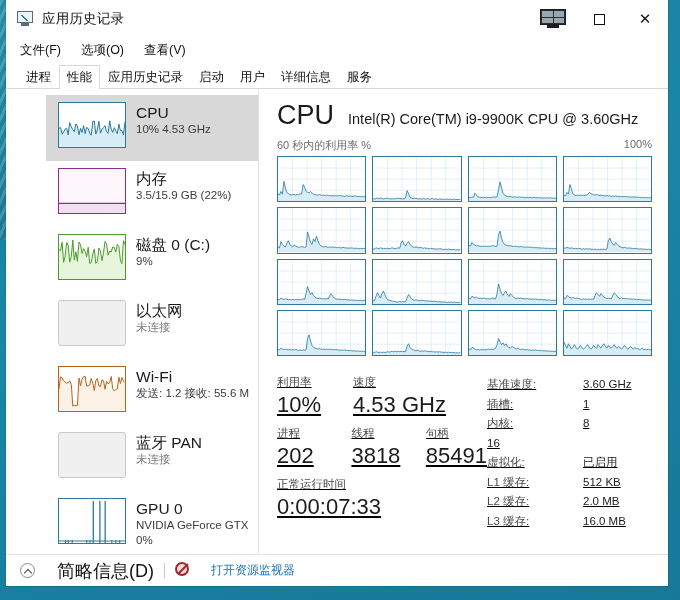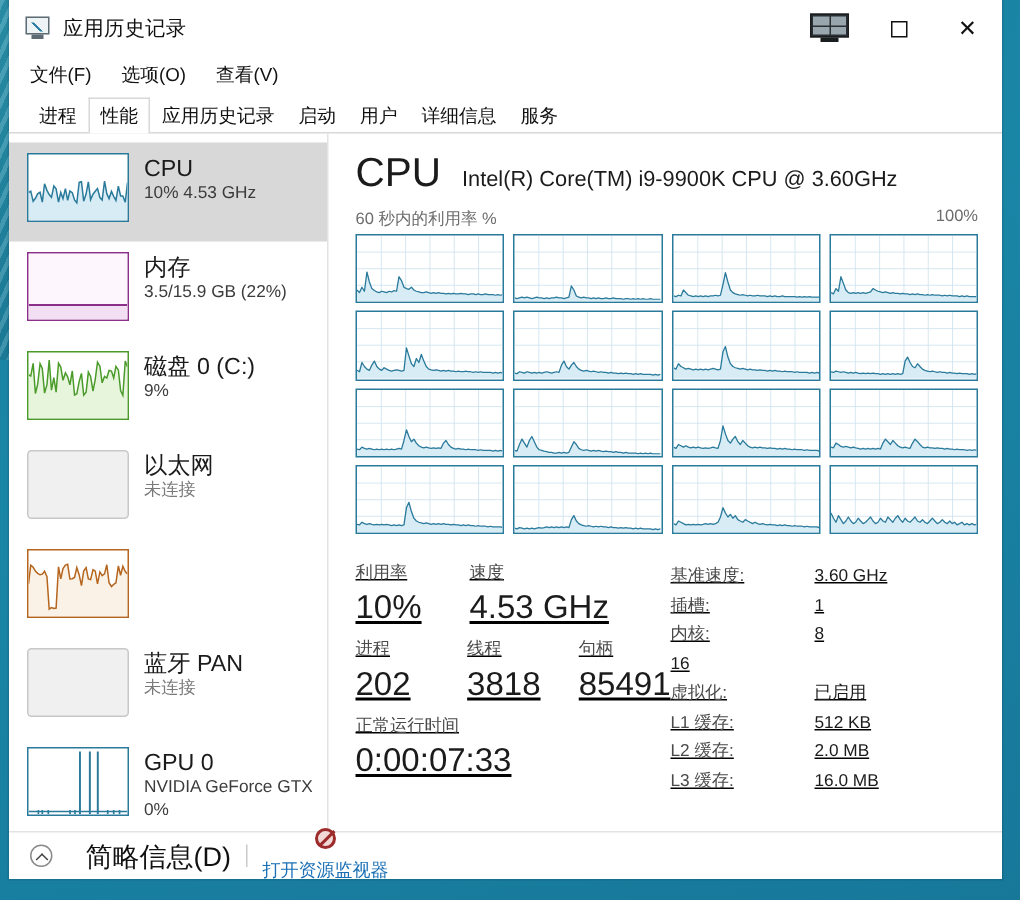--- a/index.html
+++ b/index.html
@@ -103,20 +103,21 @@
   .tab.active {
     border-color: #d8d8d8;
     background: #ffffff;
     z-index: 2;
   }
 
   
   .body {
     flex: 1; display: flex; min-height: 0;
     background: #fff;
+    margin-left: 40px;
   }
 
   
   .sidebar {
     width: 213px; min-width: 213px;
     border-right: 1px solid #e3e3e3;
     padding: 6px 0 0 0;
     background: #fff;
     overflow: hidden;
   }
@@ -211,22 +212,22 @@
     border: 1px solid #8a8a8a; position: relative; flex: none;
   }
   .chev-circle::after {
     content: ""; position: absolute; left: 4px; top: 6px;
     width: 5px; height: 5px;
     border-left: 1.3px solid #444; border-top: 1.3px solid #444;
     transform: rotate(45deg);
   }
   .fdivider { width: 1px; height: 15px; background: #c9c9c9; }
   .reslink {
-    display: flex; align-items: center; gap: 6px;
-    font-size: 12px; color: #1a6fb5; cursor: default; flex-direction: column;
+    display: flex; gap: 22px;
+    font-size: 12px; color: #1a6fb5; cursor: default;
   }
   .noentry {
     width: 14px; height: 14px; border-radius: 50%;
     border: 2px solid #9c2b2b; position: relative; flex: none;
     background: #f3d8d8;
   }
   .noentry::after {
     content: ""; position: absolute; left: -1px; top: 4px;
     width: 14px; height: 2px; background: #9c2b2b;
     transform: rotate(-45deg);
@@ -329,20 +330,24 @@
             <div class="side-sub muted">未连接</div>
           </div>
         </div>
         <div class="side-item">
           <div class="thumb" style="border: 1px solid rgb(181, 101, 29); background: rgb(255, 255, 255);">
             <svg viewBox="0 0 66 44" preserveAspectRatio="none">
               <polygon points="0,44 0.0,22.2 1.5,9.8 3.1,11.2 4.6,13.7 6.1,15.2 7.7,16.2 9.2,15.8 10.7,13.8 12.3,17.4 13.8,39.1 15.3,38.1 16.9,38.7 18.4,38.4 20.0,10.9 21.5,18.9 23.0,12.1 24.6,9.7 26.1,9.2 27.6,19.0 29.2,18.8 30.7,18.0 32.2,11.4 33.8,16.3 35.3,23.4 36.8,13.7 38.4,11.4 39.9,19.0 41.4,19.4 43.0,12.8 44.5,13.8 46.0,22.2 47.6,14.3 49.1,16.8 50.7,15.6 52.2,9.5 53.7,21.5 55.3,24.0 56.8,22.6 58.3,21.5 59.9,10.3 61.4,16.5 62.9,10.5 64.5,14.0 66.0,15.6 66,44" fill="#faf2e6"></polygon>
               <polyline points="0.0,22.2 1.5,9.8 3.1,11.2 4.6,13.7 6.1,15.2 7.7,16.2 9.2,15.8 10.7,13.8 12.3,17.4 13.8,39.1 15.3,38.1 16.9,38.7 18.4,38.4 20.0,10.9 21.5,18.9 23.0,12.1 24.6,9.7 26.1,9.2 27.6,19.0 29.2,18.8 30.7,18.0 32.2,11.4 33.8,16.3 35.3,23.4 36.8,13.7 38.4,11.4 39.9,19.0 41.4,19.4 43.0,12.8 44.5,13.8 46.0,22.2 47.6,14.3 49.1,16.8 50.7,15.6 52.2,9.5 53.7,21.5 55.3,24.0 56.8,22.6 58.3,21.5 59.9,10.3 61.4,16.5 62.9,10.5 64.5,14.0 66.0,15.6" fill="none" stroke="#b5651d" stroke-width="1"></polyline>
             </svg>
           </div>
+          <div class="side-text">
+            <div class="side-title">Wi-Fi</div>
+            <div class="side-sub">发送: 1.2 接收: 55.6 M</div>
+          </div>
         </div>
         <div class="side-item">
           <div class="thumb" style="border: 1px solid rgb(200, 200, 200); background: rgb(240, 240, 240); border-radius: 3px;"></div>
           <div class="side-text">
             <div class="side-title">蓝牙 PAN</div>
             <div class="side-sub muted">未连接</div>
           </div>
         </div>
         <div class="side-item">
           <div class="thumb" style="border: 1px solid rgb(42, 122, 155); background: rgb(255, 255, 255);">

